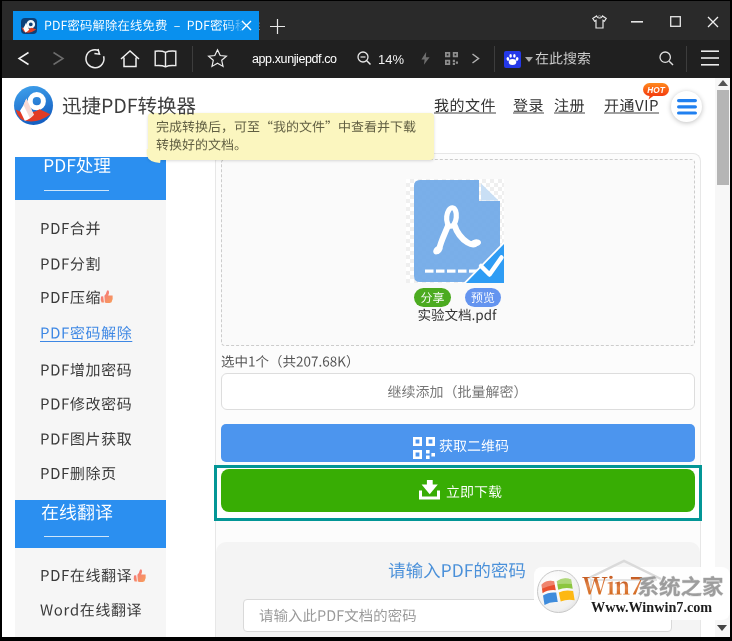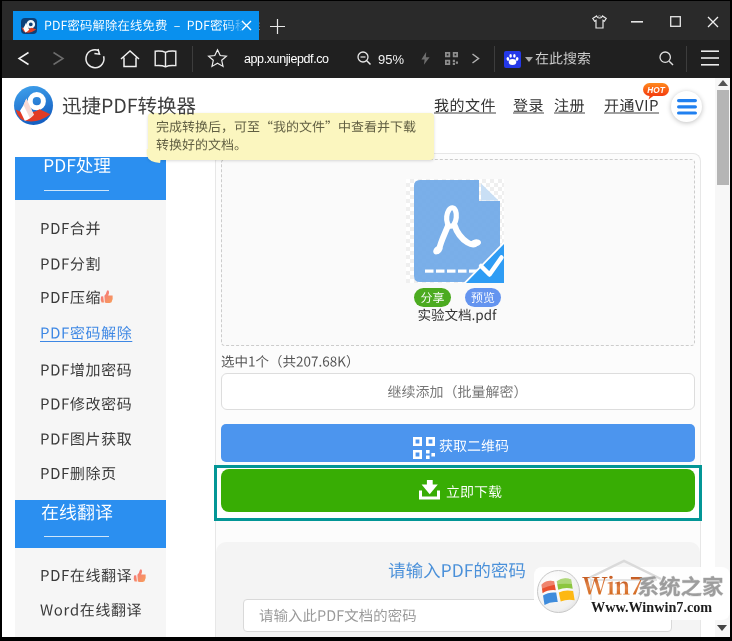--- a/index.html
+++ b/index.html
@@ -246,22 +246,22 @@
 <div class="abs" id="tealframe"></div>
 <div class="abs" id="btngreen"></div>
 <div class="abs" id="graybox"></div>
 <div class="abs" id="input"></div>
 <div class="abs" id="tooltip"></div>
     <div class="abs" style="left:146px;top:150px;width:15px;height:12px;background:#fbf6bf;border-radius:0 0 0 10px;transform:rotate(8deg);z-index:3"></div>
 <div class="abs" id="hammenu"></div>
 <div class="abs" id="sctrack"></div>
 <div class="abs" id="scthumb"></div>
 
-<div class="abs" style="left:244px;top:51.5px;font-size:12.5px;color:#fff;z-index:2;letter-spacing:-.4px">app.xunjiepdf.co</div>
-<div class="abs" style="left:378px;top:51.5px;font-size:13px;color:#f0f0f0;z-index:2">95%</div>
+<div class="abs" style="left:252px;top:51.5px;font-size:12.5px;color:#fff;z-index:2;letter-spacing:-.4px">app.xunjiepdf.co</div>
+<div class="abs" style="left:378px;top:51.5px;font-size:13px;color:#f0f0f0;z-index:2">14%</div>
 
 <svg width="0" height="0" style="position:absolute">
       <defs>
         <path id="q1" d="M101 0H193V292H314C475 292 584 363 584 518C584 678 474 733 310 733H101ZM193 367V658H298C427 658 492 625 492 518C492 413 431 367 302 367Z"></path>
         <path id="q2" d="M101 0H288C509 0 629 137 629 369C629 603 509 733 284 733H101ZM193 76V658H276C449 658 534 555 534 369C534 184 449 76 276 76Z"></path>
         <path id="q3" d="M101 0H193V329H473V407H193V655H523V733H101Z"></path>
         <path id="q4" d="M182 553C154 492 106 419 47 375L108 338C166 386 211 462 243 525ZM352 628C414 599 488 553 524 518L564 567C527 600 451 645 390 672ZM729 511C793 456 866 376 898 323L955 365C922 418 847 494 784 548ZM688 638C611 544 499 466 370 404V569H302V376V373C218 338 128 309 38 287C52 272 74 240 83 224C163 247 244 275 321 308C340 288 375 282 436 282C458 282 625 282 649 282C736 282 758 311 768 430C749 434 721 444 704 455C701 358 692 344 644 344C607 344 467 344 440 344L402 346C540 413 664 499 752 606ZM161 196V-34H771V-78H846V204H771V37H536V250H460V37H235V196ZM442 838C452 813 461 781 467 754H77V558H151V686H849V558H925V754H545C539 783 526 820 513 850Z"></path>
         <path id="q5" d="M410 205V137H792V205ZM491 650C484 551 471 417 458 337H478L863 336C844 117 822 28 796 2C786 -8 776 -10 758 -9C740 -9 695 -9 647 -4C659 -23 666 -52 668 -73C716 -76 762 -76 788 -74C818 -72 837 -65 856 -43C892 -7 915 98 938 368C939 379 940 401 940 401H816C832 525 848 675 856 779L803 785L791 781H443V712H778C770 624 757 502 745 401H537C546 475 556 569 561 645ZM51 787V718H173C145 565 100 423 29 328C41 308 58 266 63 247C82 272 100 299 116 329V-34H181V46H365V479H182C208 554 229 635 245 718H394V787ZM181 411H299V113H181Z"></path>
         <path id="q6" d="M262 528V406H173V528ZM317 528H407V406H317ZM161 586C179 619 196 654 211 691H342C329 655 313 616 296 586ZM189 841C158 718 103 599 32 522C48 512 76 489 88 478L109 505V320C109 207 102 58 34 -48C49 -55 78 -72 90 -83C133 -16 154 72 164 158H262V-27H317V158H407V6C407 -4 404 -7 393 -7C384 -8 355 -8 321 -7C330 -24 339 -53 341 -71C391 -71 422 -70 443 -58C464 -47 470 -27 470 5V586H365C389 629 412 680 429 725L383 754L372 751H234C242 776 250 801 257 826ZM262 349V217H170C172 253 173 288 173 320V349ZM317 349H407V217H317ZM585 460C568 376 537 292 494 235C510 229 539 213 552 204C570 231 588 264 603 301H714V180H511V113H714V-79H785V113H960V180H785V301H934V367H785V462H714V367H627C636 393 643 421 649 448ZM510 789V726H647C630 632 591 551 488 505C503 493 522 469 530 454C650 510 696 608 716 726H862C856 609 848 562 836 549C830 541 822 540 807 540C794 540 757 541 717 544C727 527 733 501 735 482C777 479 818 479 839 481C864 483 880 490 893 506C915 530 924 594 931 761C932 771 932 789 932 789Z"></path>
         <path id="q7" d="M474 221C440 149 389 74 336 22C353 12 382 -8 394 -19C445 36 502 122 541 202ZM764 200C817 136 879 47 907 -10L967 25C938 81 877 166 820 229ZM78 800V-77H145V732H274C250 665 219 576 189 505C266 426 285 358 285 303C285 271 279 244 262 233C254 226 243 224 229 223C213 222 191 222 167 225C178 205 184 177 185 158C209 157 236 157 257 159C278 162 297 168 311 179C340 199 352 241 352 296C351 358 333 430 256 513C292 592 331 691 362 774L314 803L303 800ZM371 345V276H634V7C634 -6 630 -11 614 -11C600 -12 551 -12 495 -10C507 -30 517 -59 521 -79C593 -79 639 -78 668 -66C697 -55 706 -34 706 7V276H954V345H706V467H860V533H465V467H634V345ZM661 847C595 727 470 611 344 546C362 532 383 509 394 492C493 549 590 634 664 730C749 624 835 557 924 501C935 522 957 546 975 561C882 611 789 678 702 784L725 822Z"></path>

